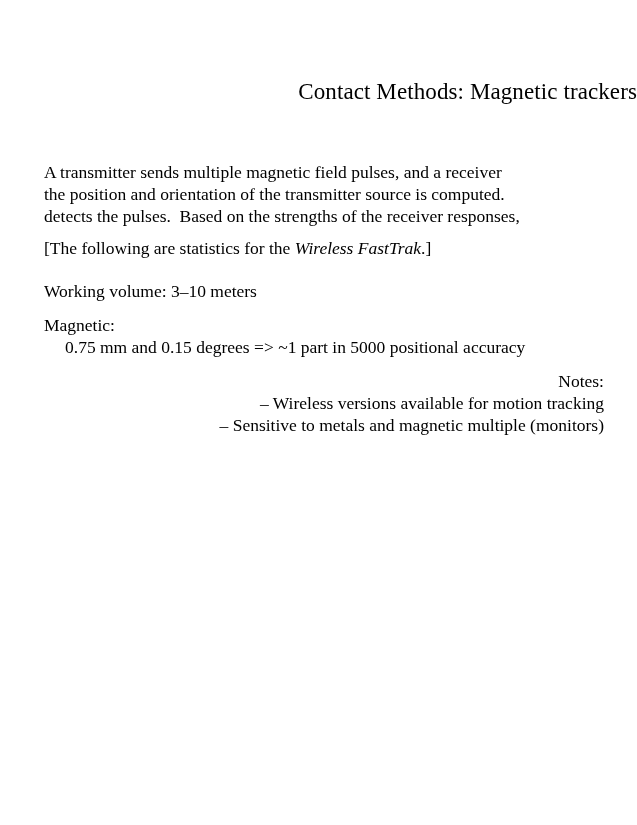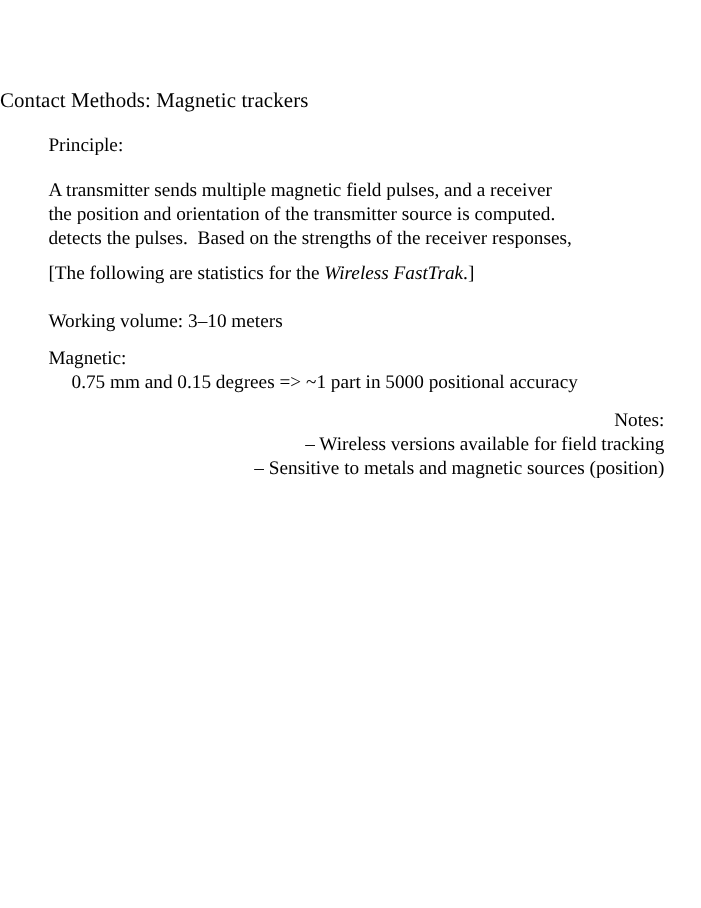--- a/index.html
+++ b/index.html
@@ -18,22 +18,22 @@
   .page {
     position: absolute;
     inset: 0;
     background: #ffffff;
   }
   .title {
     position: absolute;
     top: 78px;
     left: 0;
     width: 637px;
-    text-align: left;
-    font-size: 19px;
+    text-align: right;
+    font-size: 23px;
     line-height: 28px;
     font-weight: normal;
     letter-spacing: 0.1px;
   }
   .body-block {
     position: absolute;
     left: 44px;
     width: 560px;
     font-size: 17.5px;
     line-height: 22px;
@@ -61,23 +61,20 @@
     white-space: pre-wrap;
   }
 </style>
 </head>
 <body>
 
 <div class="page">
 
   <div class="title">Contact Methods: Magnetic trackers</div>
 
-  <div class="body-block p-principle">
-    <span class="line">Principle:</span>
-  </div>
 
   <div class="body-block p-desc">
     <span class="line">A transmitter sends multiple magnetic field pulses, and a receiver</span>
     <span class="line">the position and orientation of the transmitter source is computed.</span>
     <span class="line">detects the pulses.  Based on the strengths of the receiver responses,</span>
   </div>
 
   <div class="body-block p-bracket">
     <span>[The following are statistics for the </span><span class="italic">Wireless FastTrak</span><span>.]</span>
   </div>
@@ -86,17 +83,17 @@
     <span class="line">Working volume: 3–10 meters</span>
   </div>
 
   <div class="body-block p-accuracy">
     <span class="line">Magnetic:</span>
     <span class="line indent-1">0.75 mm and 0.15 degrees =&gt; ~1 part in 5000 positional accuracy</span>
   </div>
 
   <div class="body-block p-notes">
     <span class="line">Notes:</span>
-    <span class="line indent-2">– Wireless versions available for field tracking</span>
-    <span class="line indent-2">– Sensitive to metals and magnetic sources (position)</span>
+    <span class="line indent-2">– Wireless versions available for motion tracking</span>
+    <span class="line indent-2">– Sensitive to metals and magnetic multiple (monitors)</span>
   </div>
 
 </div>
 
 </body></html>

